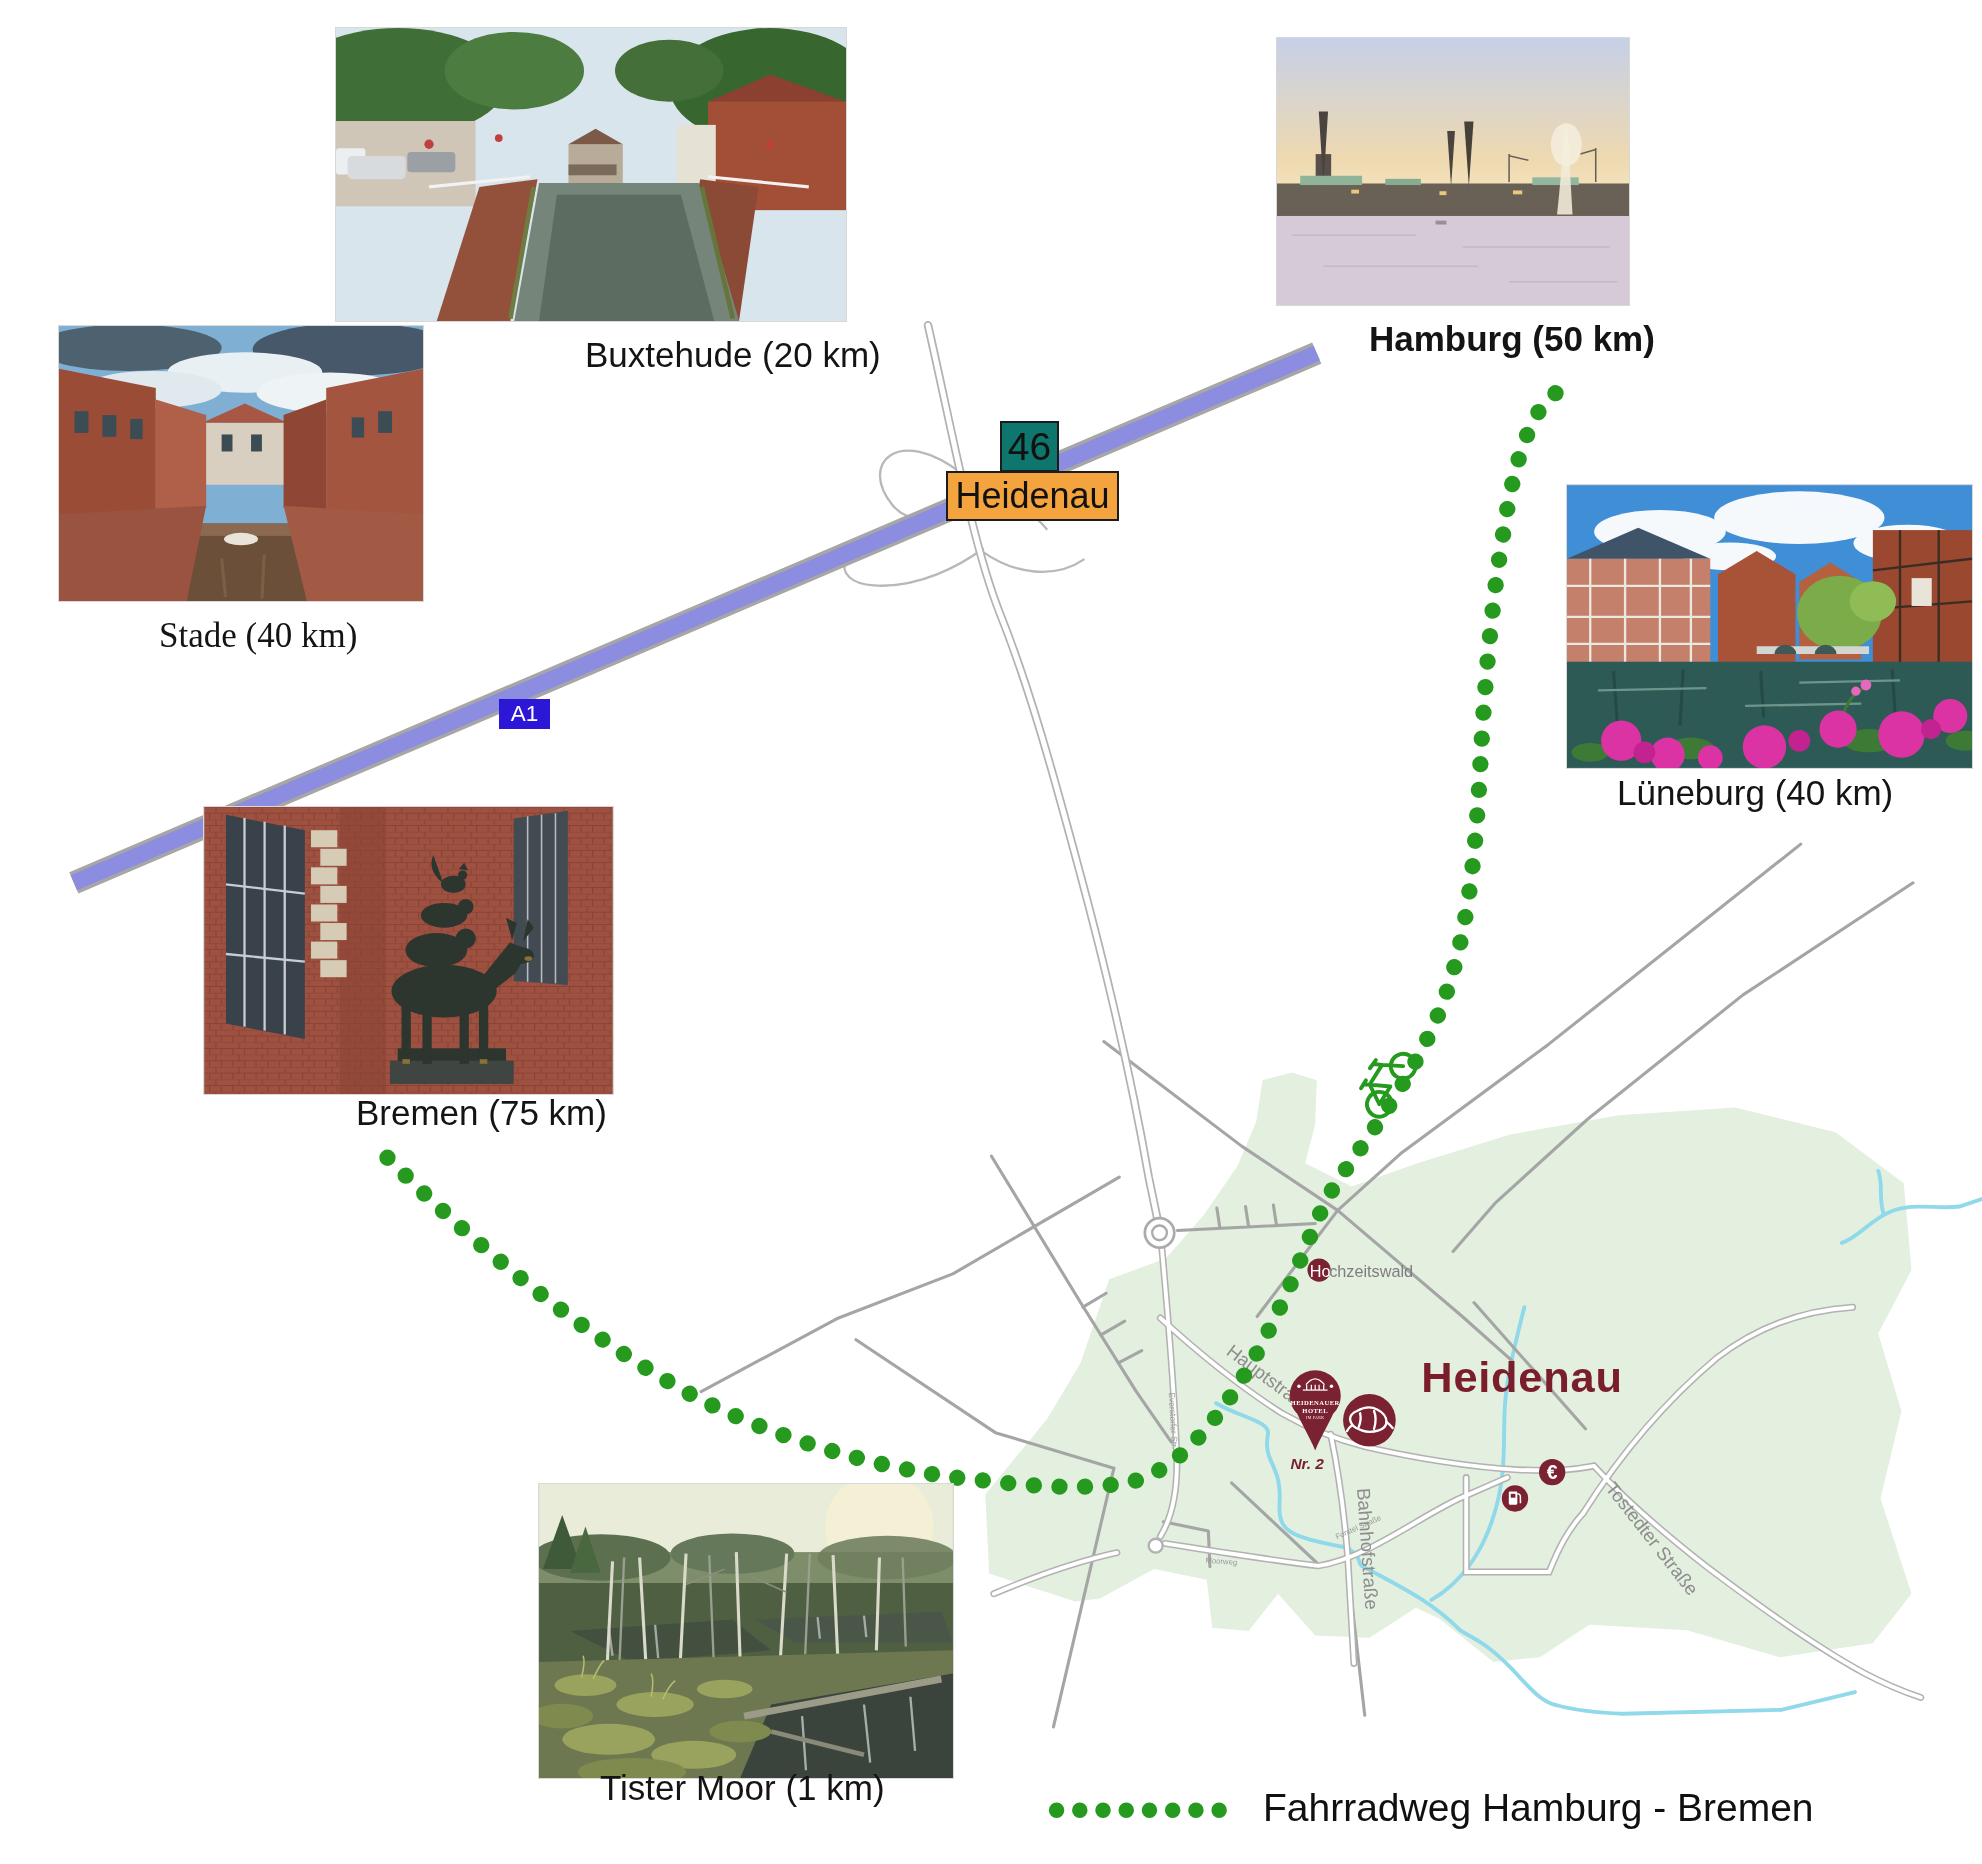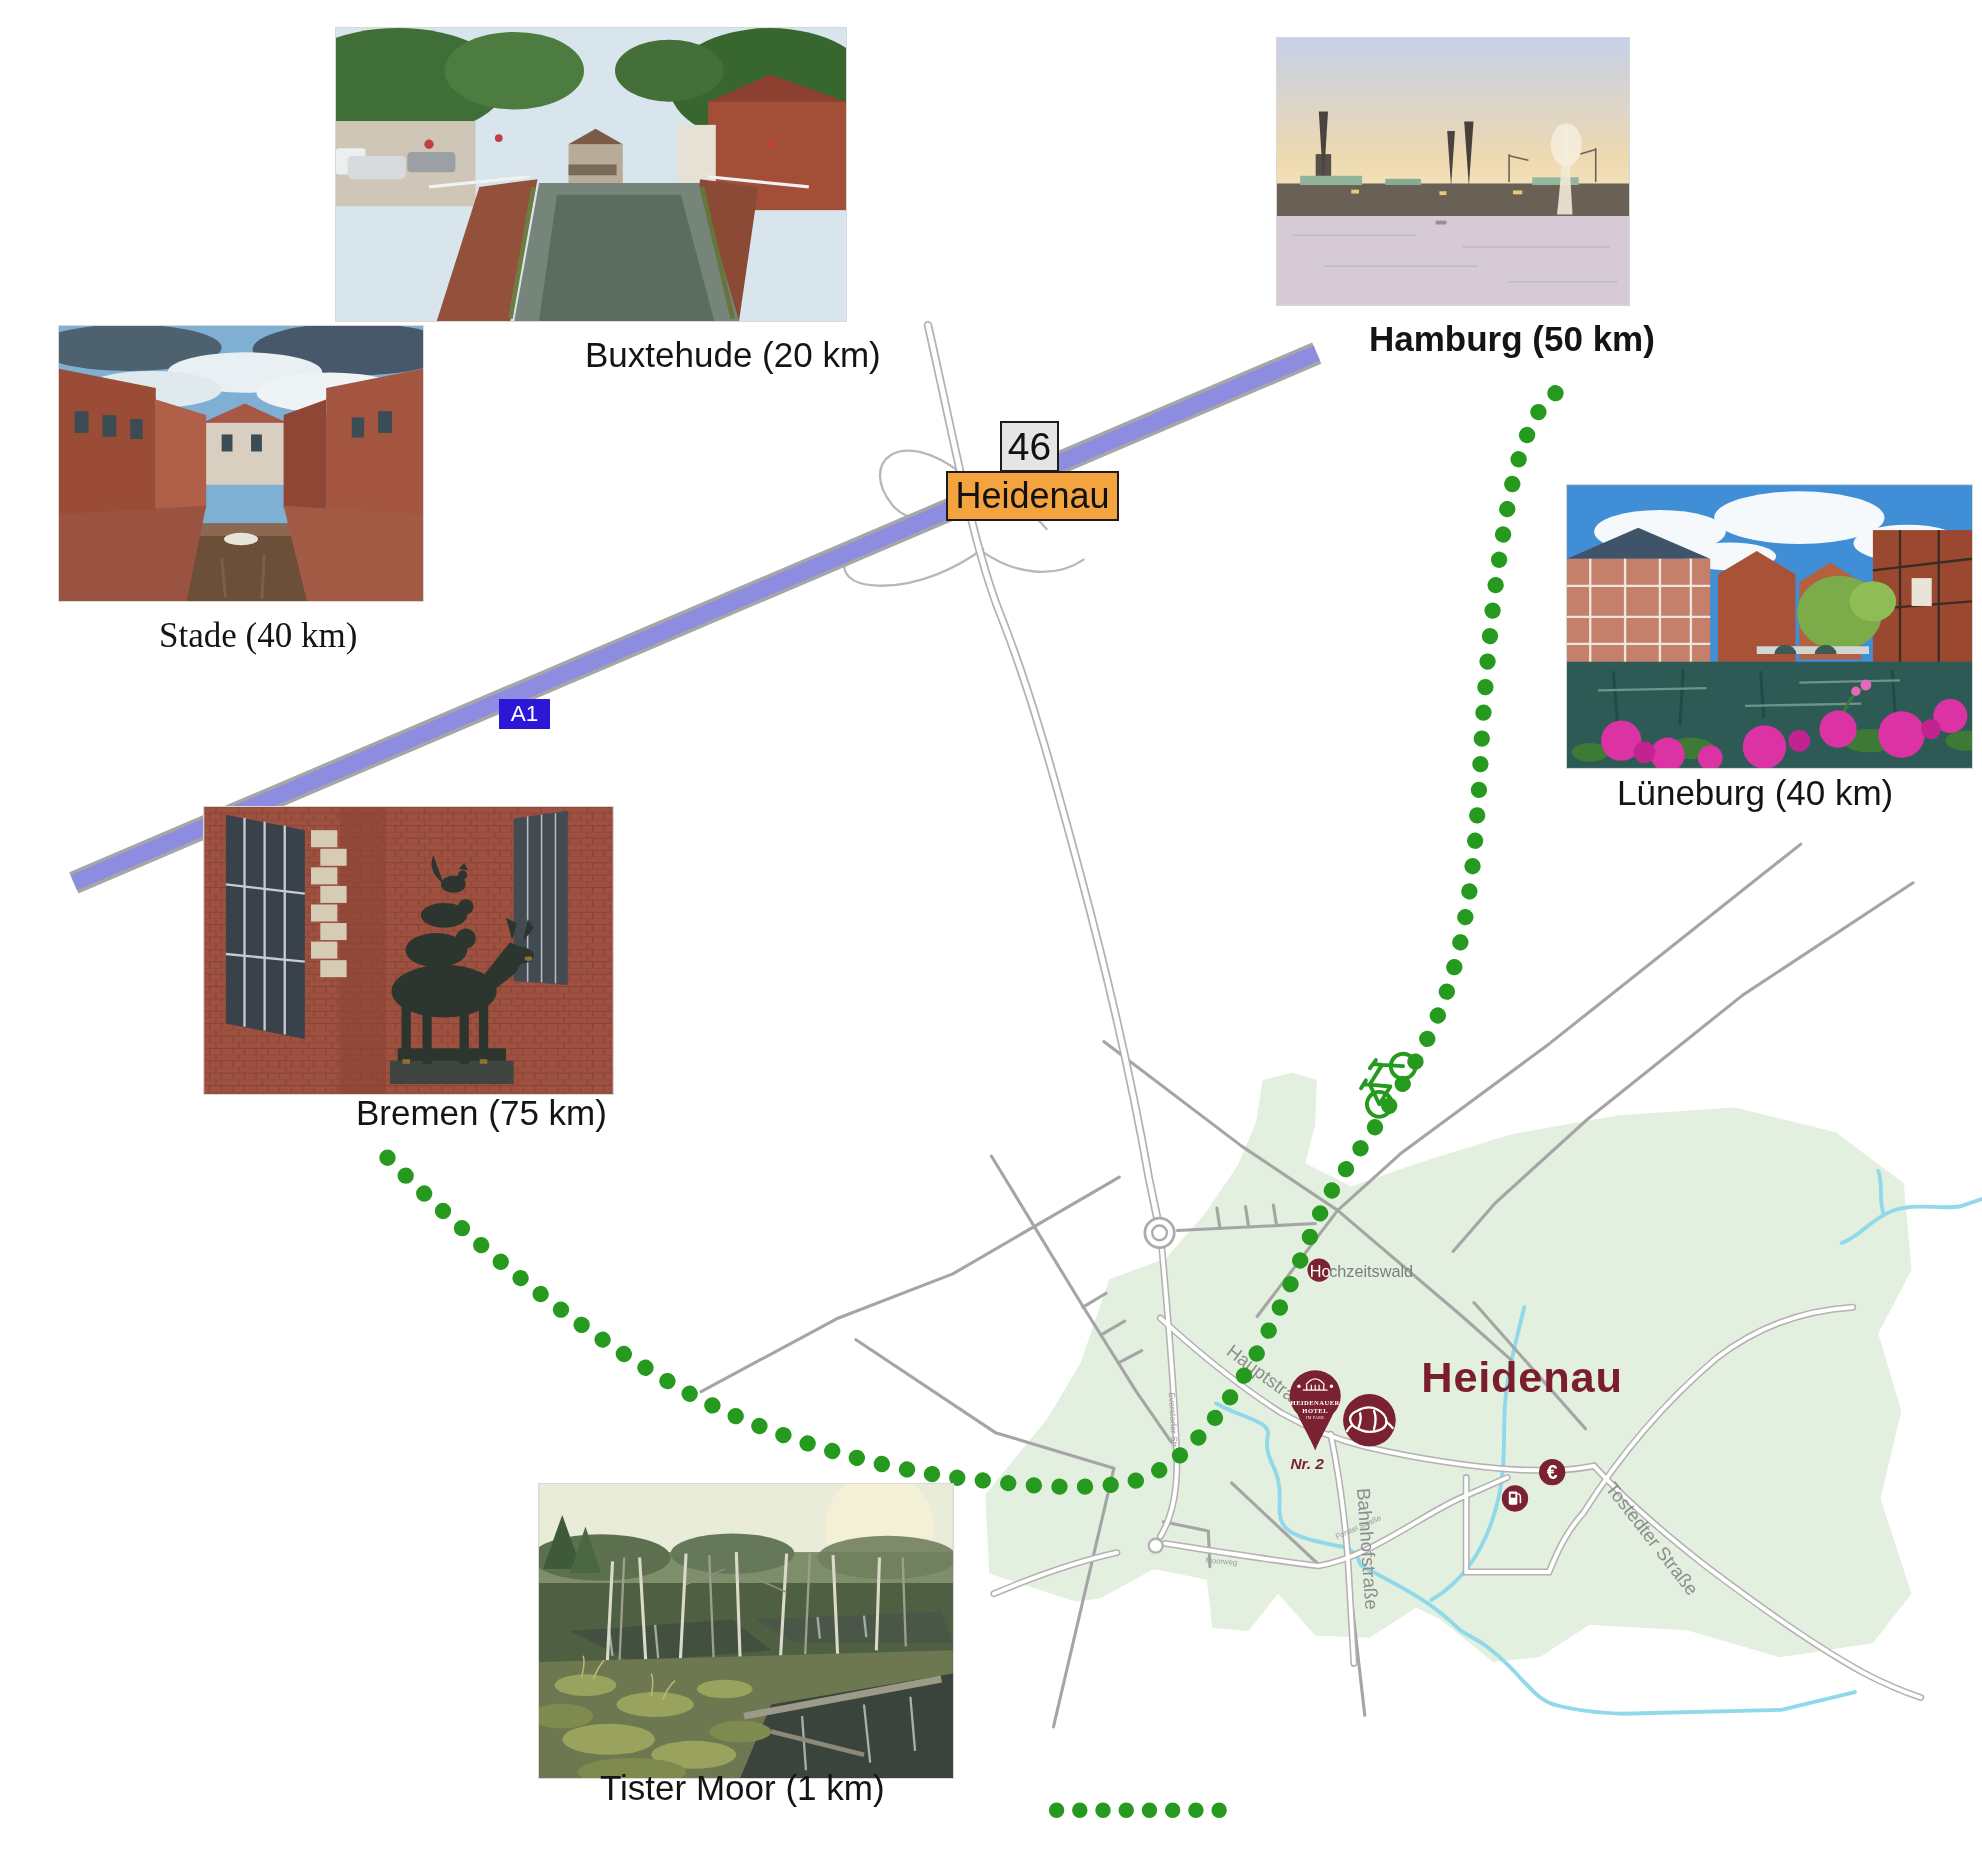--- a/index.html
+++ b/index.html
@@ -5,21 +5,21 @@
   html,body{margin:0;padding:0;background:#fff;}
   .stage{position:relative;width:1983px;height:1864px;background:#ffffff;overflow:hidden;
          font-family:"Liberation Sans","DejaVu Sans",sans-serif;}
   svg.base{position:absolute;left:0;top:0;}
   .photo{position:absolute;border:0.8px solid #d8d8d8;overflow:hidden;background:#cfcfcf;}
   .photo svg{display:block;}
   .caption{position:absolute;font-size:35px;color:#141414;white-space:nowrap;}
   .a1-badge{position:absolute;left:499px;top:699px;width:51px;height:30px;background:#2d17d6;
             color:#fff;display:flex;align-items:center;justify-content:center;font-size:22.5px;}
   .exit-sign{position:absolute;left:946px;top:421px;width:173px;}
-  .exit-num{position:absolute;left:54px;top:0;width:59px;height:51px;background:#e5e5e5;
+  .exit-num{position:absolute;left:54px;top:0;width:59px;height:51px;background:#0f766e;
             border:2.3px solid #1c1c1c;box-sizing:border-box;display:flex;align-items:center;
             justify-content:center;font-size:39px;color:#111;}
   .exit-name{position:absolute;left:0;top:50px;width:173px;height:50px;background:#f4a43e;
             border:2.3px solid #1c1c1c;box-sizing:border-box;display:flex;align-items:center;
             justify-content:center;font-size:36px;color:#111;}
   .legend{position:absolute;left:1047px;top:1781px;display:flex;align-items:center;gap:11px;}
   .legend-text{font-size:39px;color:#101010;white-space:nowrap;}
   text{font-family:"Liberation Sans","DejaVu Sans",sans-serif;}
   .serif{font-family:"Liberation Serif","DejaVu Serif",serif;}
 </style>
@@ -494,16 +494,17 @@
 
   <div class="exit-sign">
     <div class="exit-num">46</div>
     <div class="exit-name">Heidenau</div>
   </div>
 
   <div class="legend">
     <svg width="205" height="54" viewBox="0 0 265 70">
       <path d="M12,38 H252" fill="none" stroke="#259a1e" stroke-width="20" stroke-linecap="round" stroke-dasharray="0.1 30"></path>
     </svg>
+    <span class="legend-text">Fahrradweg Hamburg - Bremen</span>
   </div>
 
 </div>
 
 
 </body></html>

